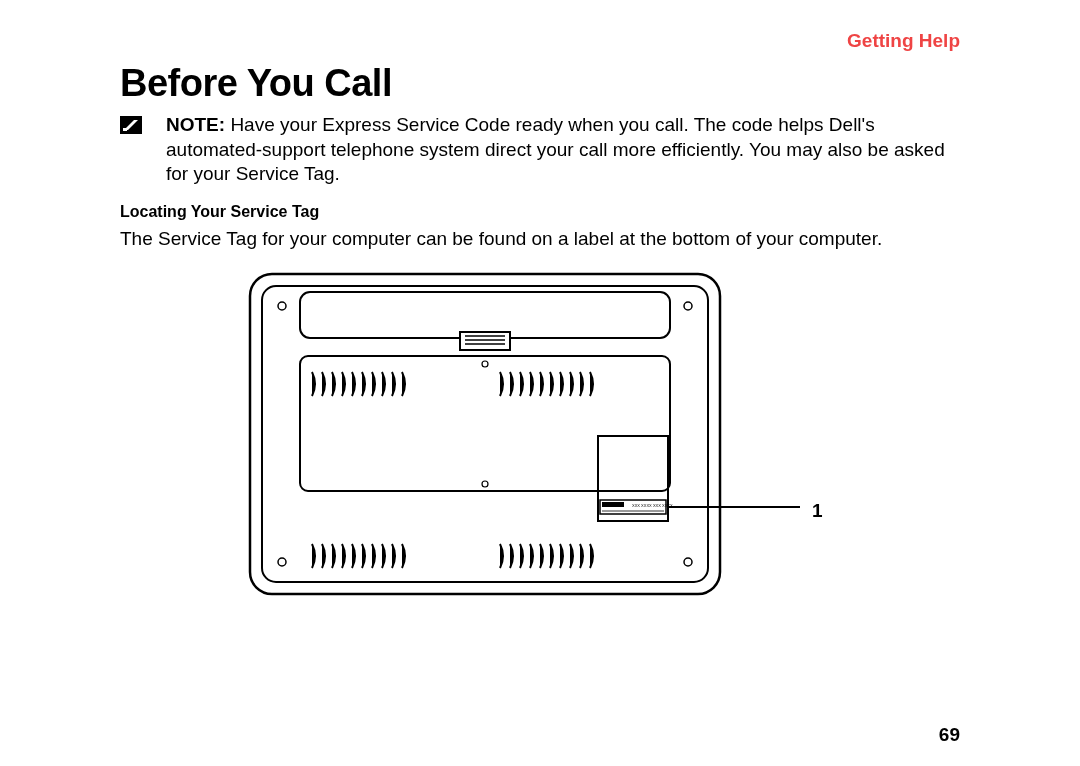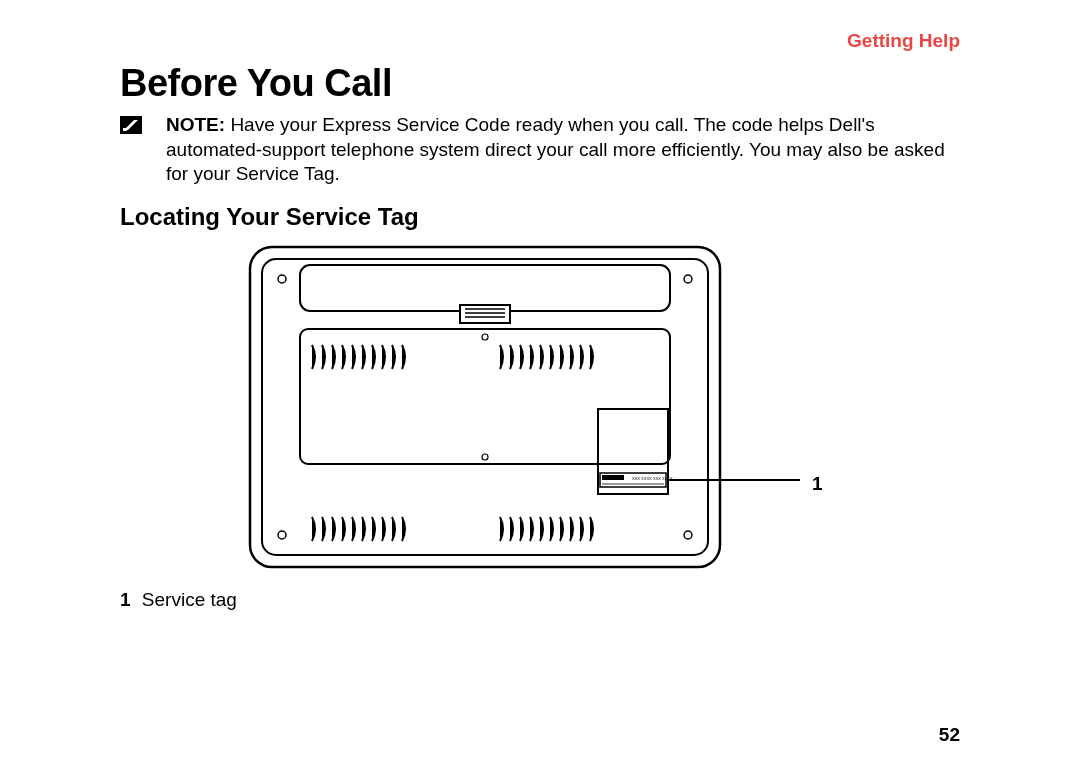--- a/index.html
+++ b/index.html
@@ -48,21 +48,21 @@
   .note-icon svg { display:block; }
   .note-text {
     font-size: 19px;
     line-height: 1.3;
   }
   .note-text .label { font-weight: bold; }
   h2 {
     font-family: "Arial Narrow", Arial, sans-serif;
     font-stretch: condensed;
     font-weight: bold;
-    font-size: 24px;
+    font-size: 16px;
     margin: 16px 0 6px 0;
   }
   .body-text {
     font-size: 19px;
     line-height: 1.3;
     margin-bottom: 12px;
   }
   .figure-wrap {
     position: relative;
     width: 720px;
@@ -105,20 +105,21 @@
       </svg>
     </div>
     <div class="note-text">
       <span class="label">NOTE:</span>
       <span>Have your Express Service Code ready when you call. The code helps Dell's automated-support telephone system direct your call more efficiently. You may also be asked for your Service Tag.</span>
     </div>
   </div>
 
   <h2>Locating Your Service Tag</h2>
 
+  <div class="body-text">The Service Tag for your computer can be found on a label at the bottom of your computer.</div>
 
   <div class="figure-wrap">
     <svg width="560" height="340" viewBox="0 0 560 340">
 
       <rect x="10" y="10" width="470" height="320" rx="22" ry="22" fill="none" stroke="#000" stroke-width="2.5"></rect>
       <rect x="22" y="22" width="446" height="296" rx="14" ry="14" fill="none" stroke="#000" stroke-width="2"></rect>
 
       <rect x="60" y="28" width="370" height="46" rx="10" ry="10" fill="none" stroke="#000" stroke-width="2"></rect>
 
       <rect x="220" y="68" width="50" height="18" fill="#fff" stroke="#000" stroke-width="2"></rect>
@@ -152,19 +153,15 @@
       <circle cx="448" cy="42" r="4" fill="none" stroke="#000" stroke-width="1.5"></circle>
       <circle cx="42" cy="298" r="4" fill="none" stroke="#000" stroke-width="1.5"></circle>
       <circle cx="448" cy="298" r="4" fill="none" stroke="#000" stroke-width="1.5"></circle>
 
       <circle cx="245" cy="100" r="3" fill="none" stroke="#000" stroke-width="1.2"></circle>
       <circle cx="245" cy="220" r="3" fill="none" stroke="#000" stroke-width="1.2"></circle>
     </svg>
     <div class="callout-num">1</div>
   </div>
 
-  <div class="legend">
-    <span class="num">1</span>
-    <span>Service tag</span>
-  </div>
 </div>
 
-<div class="page-num">52</div>
+<div class="page-num">69</div>
 
 </body></html>

